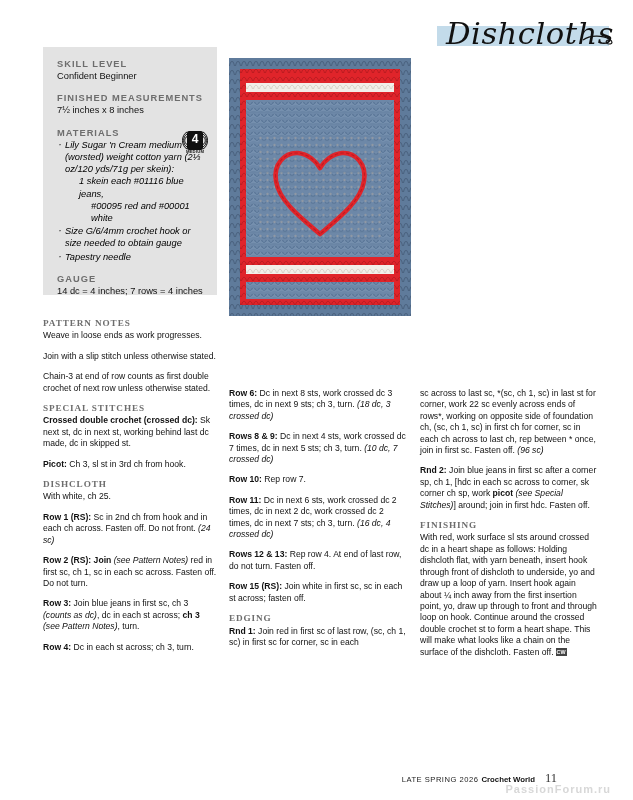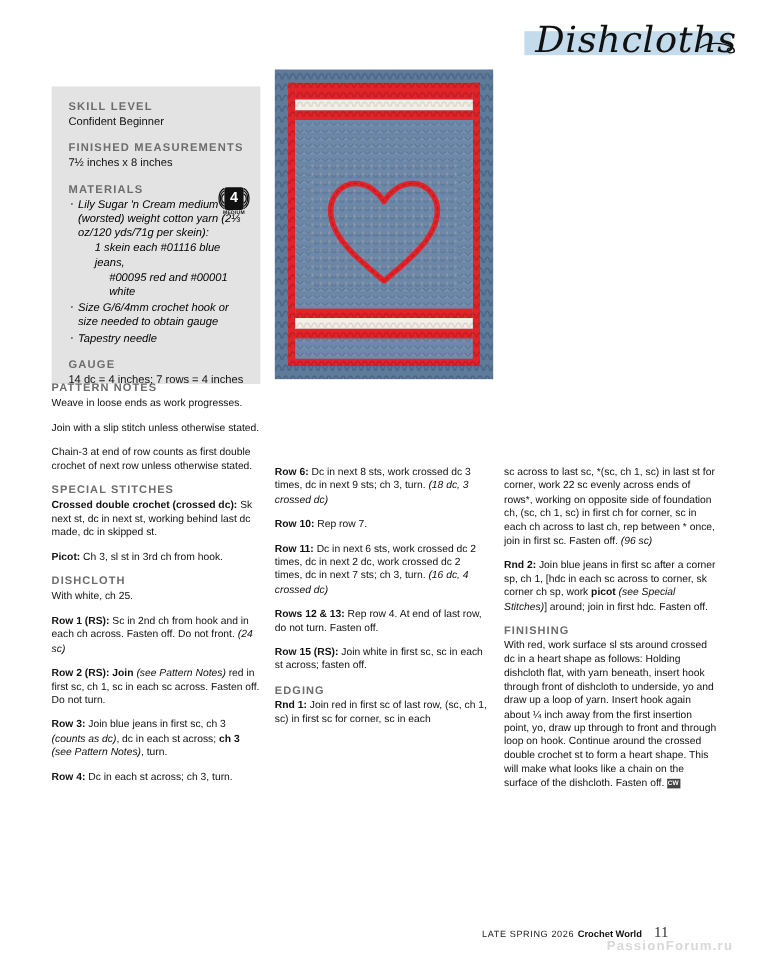--- a/index.html
+++ b/index.html
@@ -30,21 +30,21 @@
     line-height:42px;
     white-space:nowrap;
     transform:scaleX(1.02);
   }
   .title-swash{
     position:absolute;left:582px;top:34px;width:34px;height:12px;
   }
 
   
   .specbox{
-    position:absolute;left:43px;top:72px;width:174px;height:248px;
+    position:absolute;left:43px;top:47px;width:174px;height:248px;
     background:#e3e3e3;
   }
   .spec-inner{padding:12px 12px 10px 14px;}
   .spec-h{
     font-size:9.3px;font-weight:bold;letter-spacing:1.0px;
     color:#6d6d6d;text-transform:uppercase;margin:0 0 1px 0;
   }
   .spec-h.tight{margin-top:11px;}
   .spec-p{font-size:9.3px;line-height:12.4px;margin:0;color:#111;}
   .spec-ul{margin:1px 0 0 0;padding:0;list-style:none;}
@@ -78,21 +78,21 @@
     position:absolute;left:229px;top:58px;width:182px;height:258px;
     overflow:hidden;background:#7a93ae;
   }
   .cloth{position:absolute;inset:0;}
 
   
   .col{position:absolute;font-size:8.6px;line-height:11.4px;color:#111;}
   .col p{margin:0 0 9px 0;}
   .col .hd{
     font-size:9.2px;font-weight:bold;letter-spacing:.9px;
-    text-transform:uppercase;margin:0 0 1px 0;
+    text-transform:uppercase;margin:0 0 1px 0;font-family:Liberation Serif, serif;
   }
   .col .hd.gray{color:#6d6d6d;}
   .col p b{font-weight:bold;}
   .col p i{font-style:italic;}
 
   #col-left{left:43px;top:318px;width:174px;}
   #col-mid{left:229px;top:388px;width:180px;}
   #col-right{left:420px;top:388px;width:177px;}
 
   .cw-mark{
@@ -274,20 +274,21 @@
     <p><b>Row 3:</b><span> Join blue jeans in first sc, ch 3 </span><i>(counts as dc)</i><span>, dc in each st across; </span><b>ch 3</b><i> (see Pattern Notes)</i><span>, turn.</span></p>
 
     <p><b>Row 4:</b><span> Dc in each st across; ch 3, turn.</span></p>
 
   </div>
 
   <div class="col" id="col-mid">
     <p><b>Row 6:</b><span> Dc in next 8 sts, work crossed dc 3 times, dc in next 9 sts; ch 3, turn. </span><i>(18 dc, 3 crossed dc)</i></p>
 
 
+    <p><b>Rows 8 &amp; 9:</b><span> Dc in next 4 sts, work crossed dc 7 times, dc in next 5 sts; ch 3, turn. </span><i>(10 dc, 7 crossed dc)</i></p>
 
     <p><b>Row 10:</b><span> Rep row 7.</span></p>
 
     <p><b>Row 11:</b><span> Dc in next 6 sts, work crossed dc 2 times, dc in next 2 dc, work crossed dc 2 times, dc in next 7 sts; ch 3, turn. </span><i>(16 dc, 4 crossed dc)</i></p>
 
     <p><b>Rows 12 &amp; 13:</b><span> Rep row 4. At end of last row, do not turn. Fasten off.</span></p>
 
 
     <p><b>Row 15 (RS):</b><span> Join white in first sc, sc in each st across; fasten off.</span></p>
 

